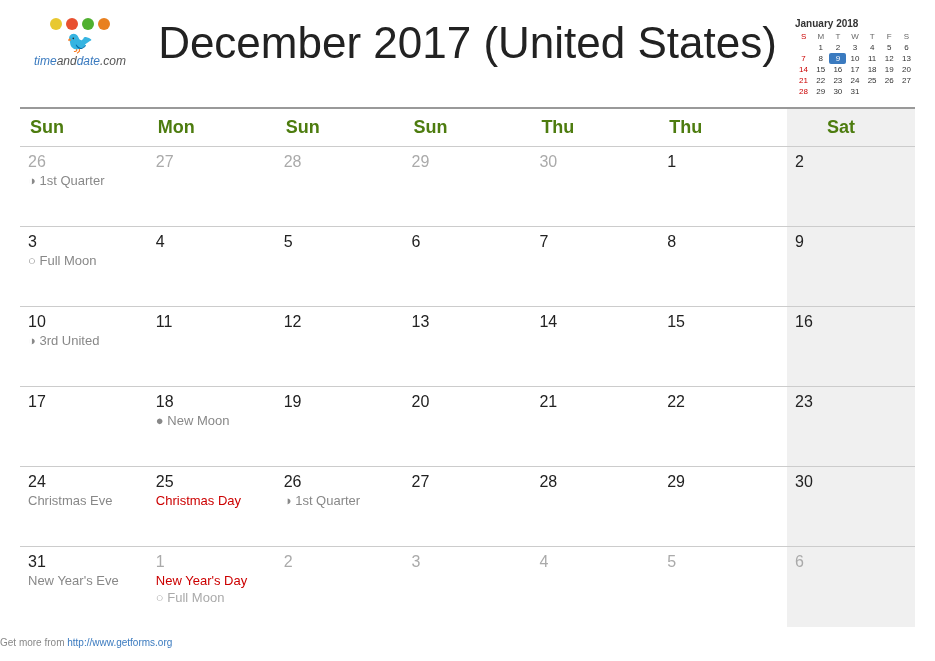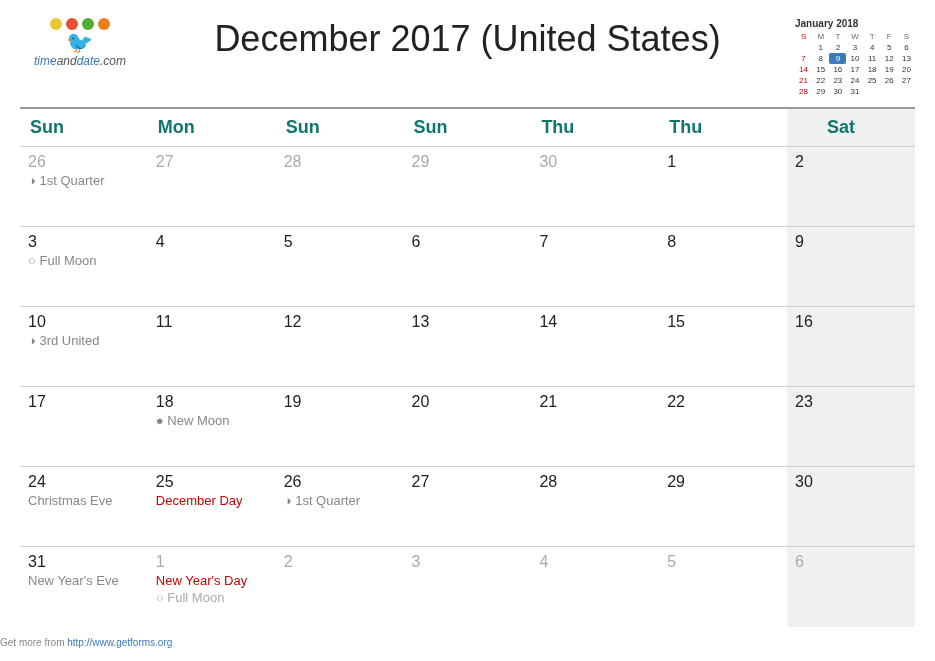--- a/index.html
+++ b/index.html
@@ -43,21 +43,21 @@
       font-size: 12px;
       color: #555;
       font-style: italic;
     }
     .logo-text span { color: #3a7abf; }
     .title-area {
       flex: 1;
       text-align: center;
     }
     .main-title {
-      font-size: 36px;
+      font-size: 44px;
       font-weight: normal;
       color: #222;
     }
     .mini-cal-area {
       width: 120px;
       font-size: 9px;
       color: #333;
     }
     .mini-cal-title {
       text-align: left;
@@ -95,21 +95,21 @@
       width: 100%;
       border-collapse: collapse;
     }
     .cal-table th {
       border-top: 2px solid #999;
       border-bottom: 1px solid #ccc;
       padding: 8px 10px;
       text-align: left;
       font-size: 18px;
       font-weight: bold;
-      color: #0f766e;
+      color: #4d7c0f;
       background: #fff;
     }
     .cal-table th.weekend {
       background: #f0f0f0;
       padding-left: 40px;
     }
     .cal-table td {
       vertical-align: top;
       border-top: 1px solid #ccc;
       border-bottom: none;
@@ -351,21 +351,21 @@
         </td>
       </tr>
 
       <tr>
         <td>
           <span class="day-num">24</span>
           <span class="day-event">Christmas Eve</span>
         </td>
         <td>
           <span class="day-num">25</span>
-          <span class="day-event red">December Day</span>
+          <span class="day-event red">Christmas Day</span>
         </td>
         <td>
           <span class="day-num">26</span>
           <span class="day-event">◑ 1st Quarter</span>
         </td>
         <td>
           <span class="day-num">27</span>
         </td>
         <td>
           <span class="day-num">28</span>

